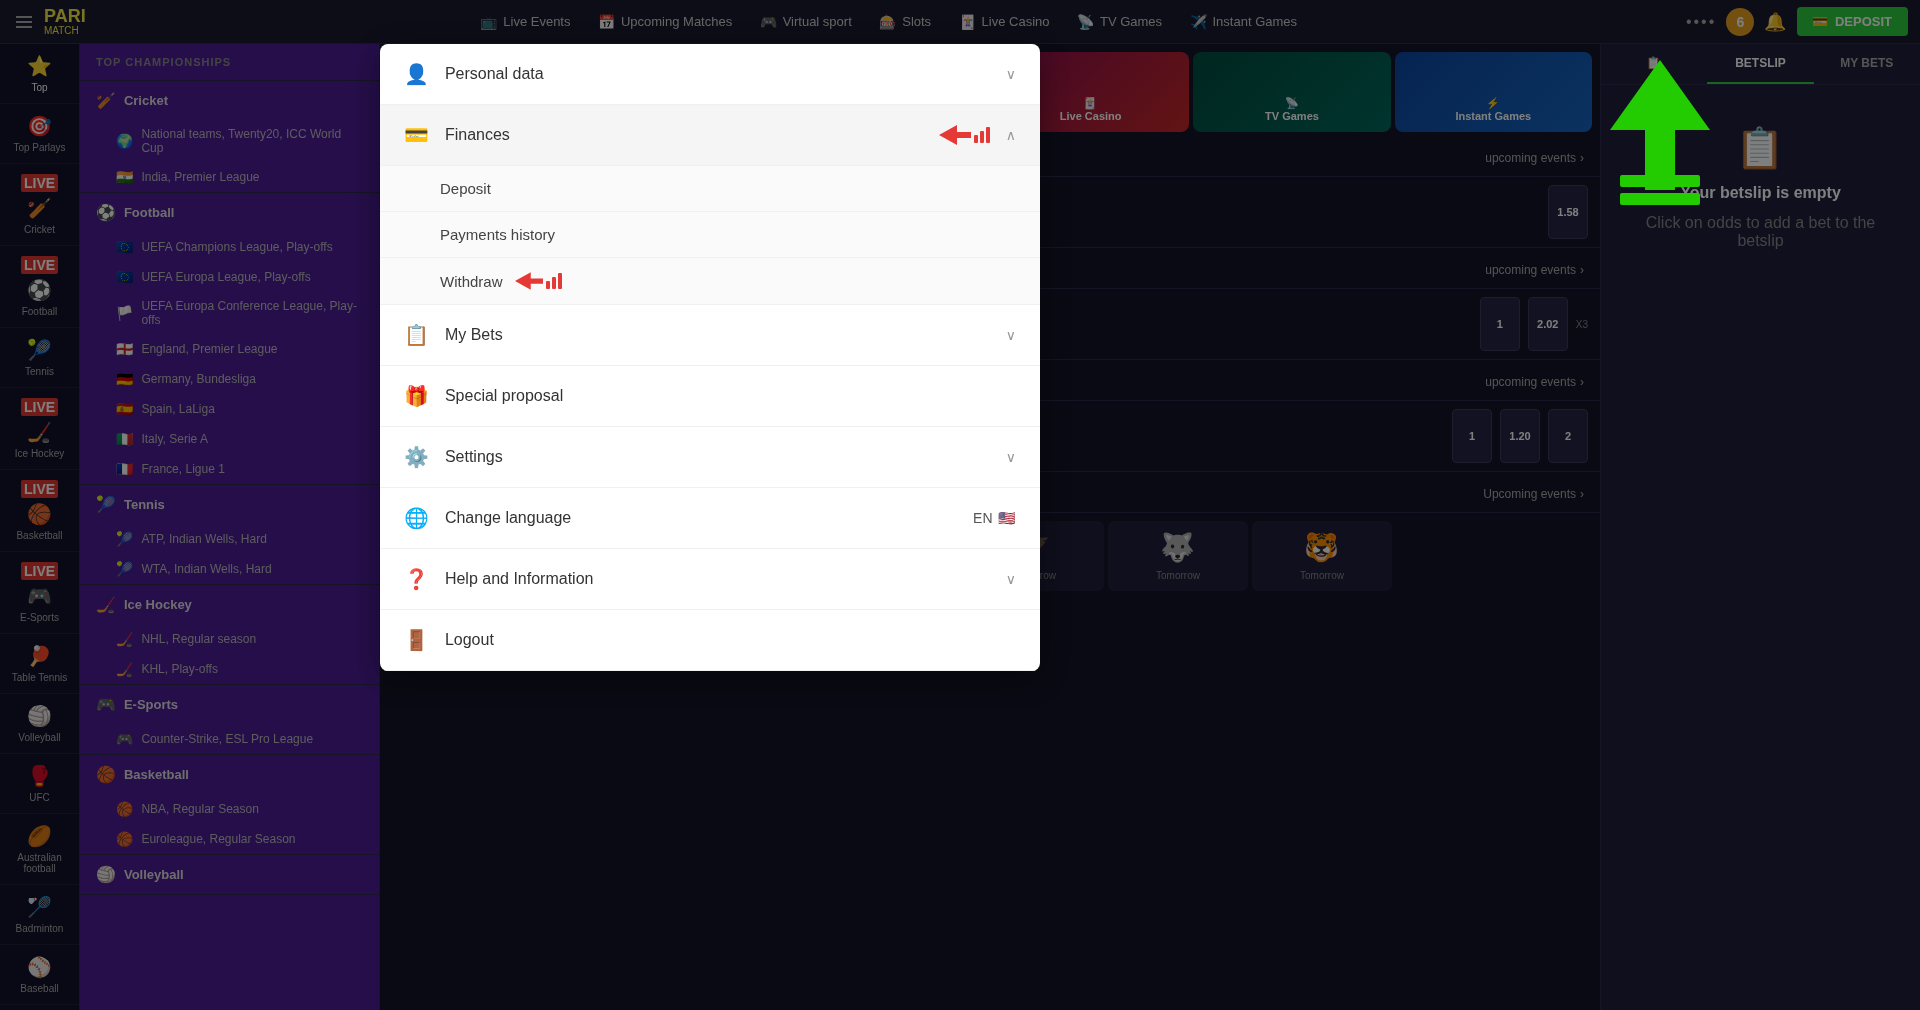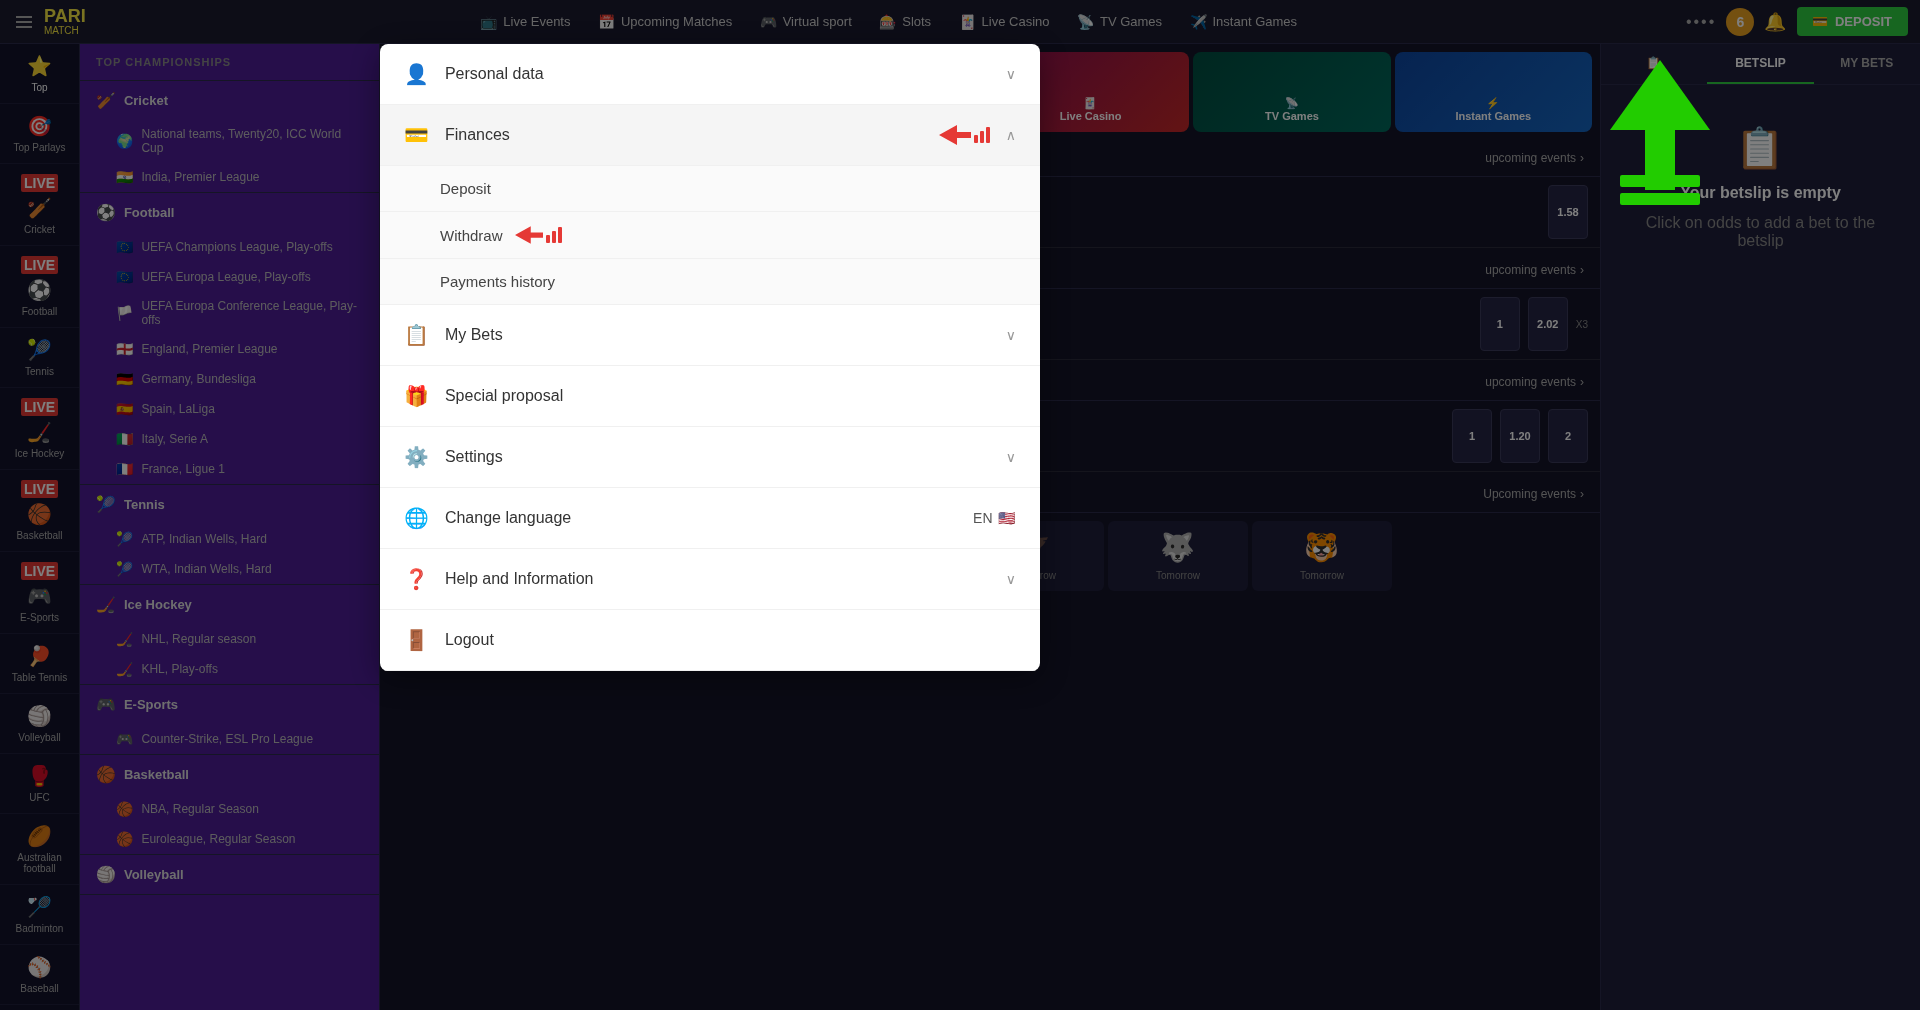--- a/index.html
+++ b/index.html
@@ -657,34 +657,34 @@
       </svg>
       <span style="display:flex;align-items:flex-end;gap:2px;margin-left:3px;">
         <span style="width:4px;height:8px;background:#e53935;display:inline-block;border-radius:1px;"></span>
         <span style="width:4px;height:12px;background:#e53935;display:inline-block;border-radius:1px;"></span>
         <span style="width:4px;height:16px;background:#e53935;display:inline-block;border-radius:1px;"></span>
       </span>
     </span>
     <span class="modal-item-arrow" style="margin-left:auto;">∧</span>
   </div>
   <div class="modal-sub-item">Deposit</div>
+  <div class="modal-sub-item">Payments history</div>
   <div class="modal-sub-item" style="display:flex;align-items:center;gap:8px;">
     <span>Withdraw</span>
     <span style="display:inline-flex;align-items:center;margin-left:4px;">
       <svg width="28" height="18" viewBox="0 0 32 20">
         <polygon points="0,10 18,0 18,7 32,7 32,13 18,13 18,20" fill="#e53935"></polygon>
       </svg>
       <span style="display:flex;align-items:flex-end;gap:2px;margin-left:3px;">
         <span style="width:4px;height:8px;background:#e53935;display:inline-block;border-radius:1px;"></span>
         <span style="width:4px;height:12px;background:#e53935;display:inline-block;border-radius:1px;"></span>
         <span style="width:4px;height:16px;background:#e53935;display:inline-block;border-radius:1px;"></span>
       </span>
     </span>
   </div>
-  <div class="modal-sub-item">Payments history</div>
 
   <div class="modal-item">
     <span class="modal-item-icon">📋</span>
     <span class="modal-item-label">My Bets</span>
     <span class="modal-item-arrow">∨</span>
   </div>
 
   <div class="modal-item">
     <span class="modal-item-icon">🎁</span>
     <span class="modal-item-label">Special proposal</span>

